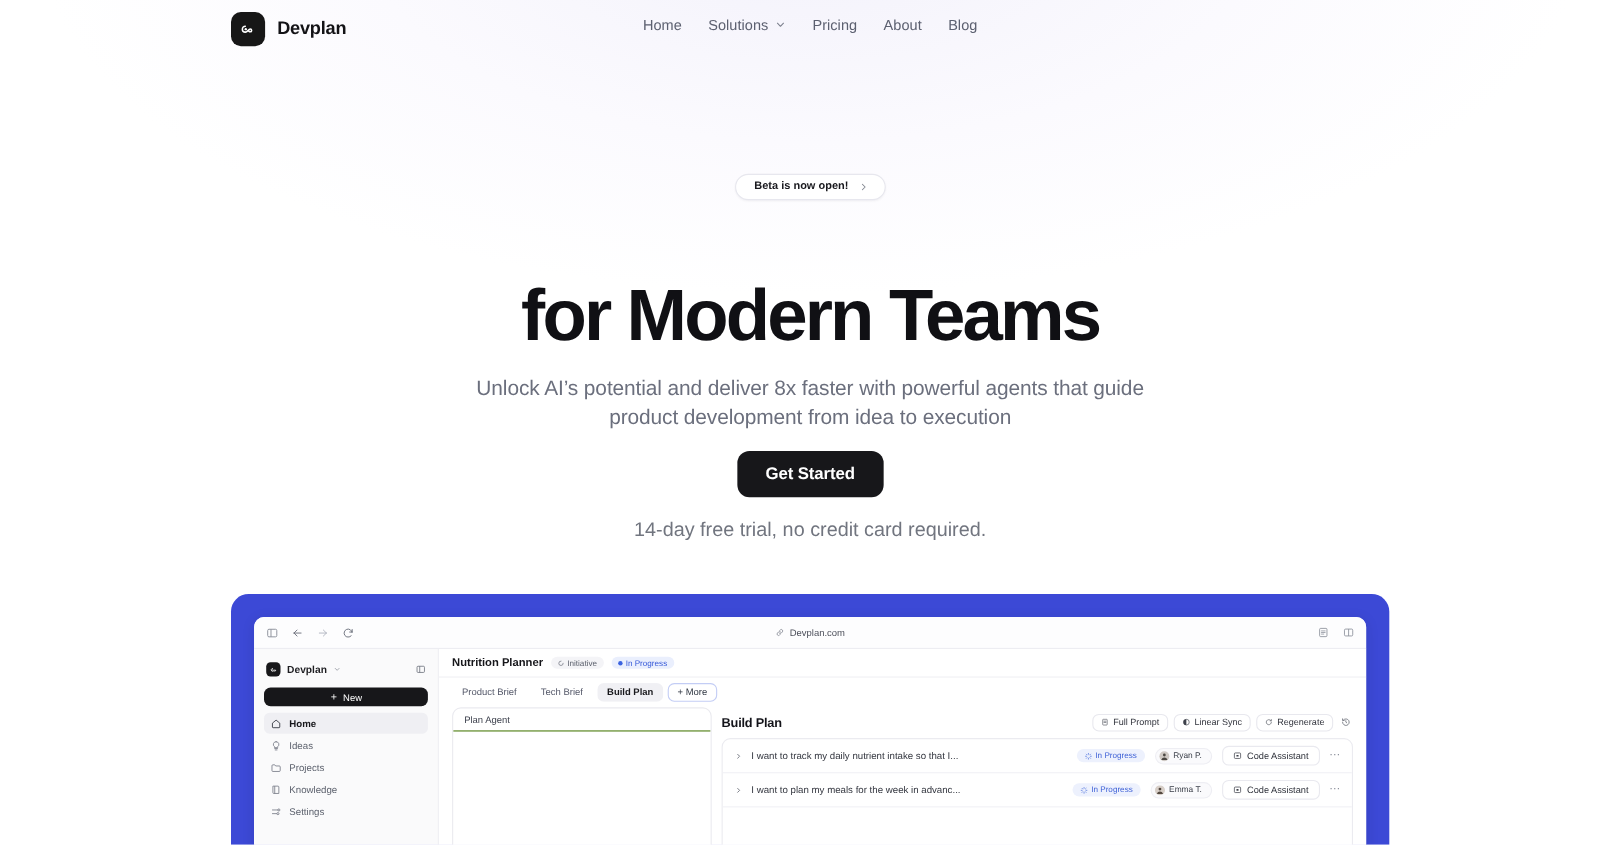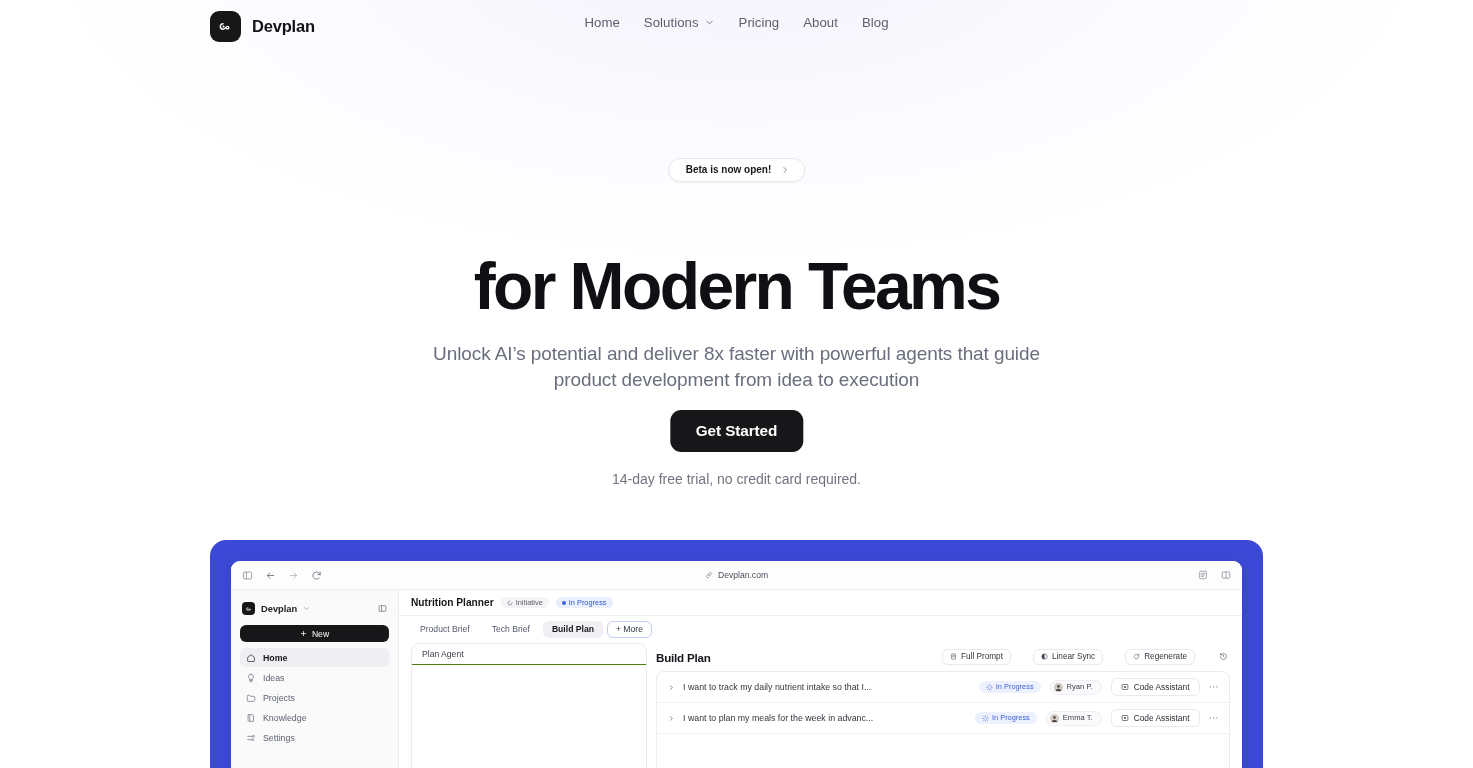--- a/index.html
+++ b/index.html
@@ -87,21 +87,21 @@
   }
   .cta {
     position: absolute; top: 410px; left: 50%; transform: translateX(-50%);
     background: #17171a; color: #ffffff; border: none;
     border-radius: 11px; padding: 0 26px; height: 42px;
     font-size: 15.3px; font-weight: 600; letter-spacing: -0.1px;
     cursor: pointer; font-family: "Liberation Sans", sans-serif;
   }
   .finprint {
     position: absolute; top: 471px; left: 50%; transform: translateX(-50%);
-    font-size: 14px; color: #71757f; white-space: nowrap;
+    font-size: 18px; color: #71757f; white-space: nowrap;
   }
 
   
   .showcase {
     position: absolute; left: 210px; top: 540px;
     width: 1053px; height: 260px;
     background: #3c49d6;
     border-radius: 16px 16px 0 0;
     padding: 21px 21px 0 21px;
   }
@@ -204,21 +204,21 @@
     padding: 0 10px; border-bottom: 1px solid #4d7c0f;
     font-size: 8.6px; color: #3b3f4b; font-weight: 500;
   }
   .agent-body { flex: 1; }
 
   .plan-pane { flex: 1; min-width: 0; display: flex; flex-direction: column; }
   .plan-head {
     height: 28px; flex: none; display: flex; align-items: center; gap: 6px;
   }
   .plan-title { font-size: 11.6px; font-weight: 700; color: #14141a; letter-spacing: -0.2px; }
-  .plan-actions { margin-left: auto; display: flex; align-items: center; gap: 22px; }
+  .plan-actions { margin-left: auto; display: flex; align-items: center; gap: 5px; }
   .pbtn {
     display: flex; align-items: center; gap: 4px;
     border: 1px solid #e8e8ee; background: #fff; border-radius: 6px;
     padding: 3px 7px; font-size: 8.2px; color: #32343d; cursor: pointer; line-height: 1;
   }
   .pbtn-icononly {
     border: none; background: transparent; padding: 3px 2px; cursor: pointer;
     display: flex; align-items: center;
   }
 

